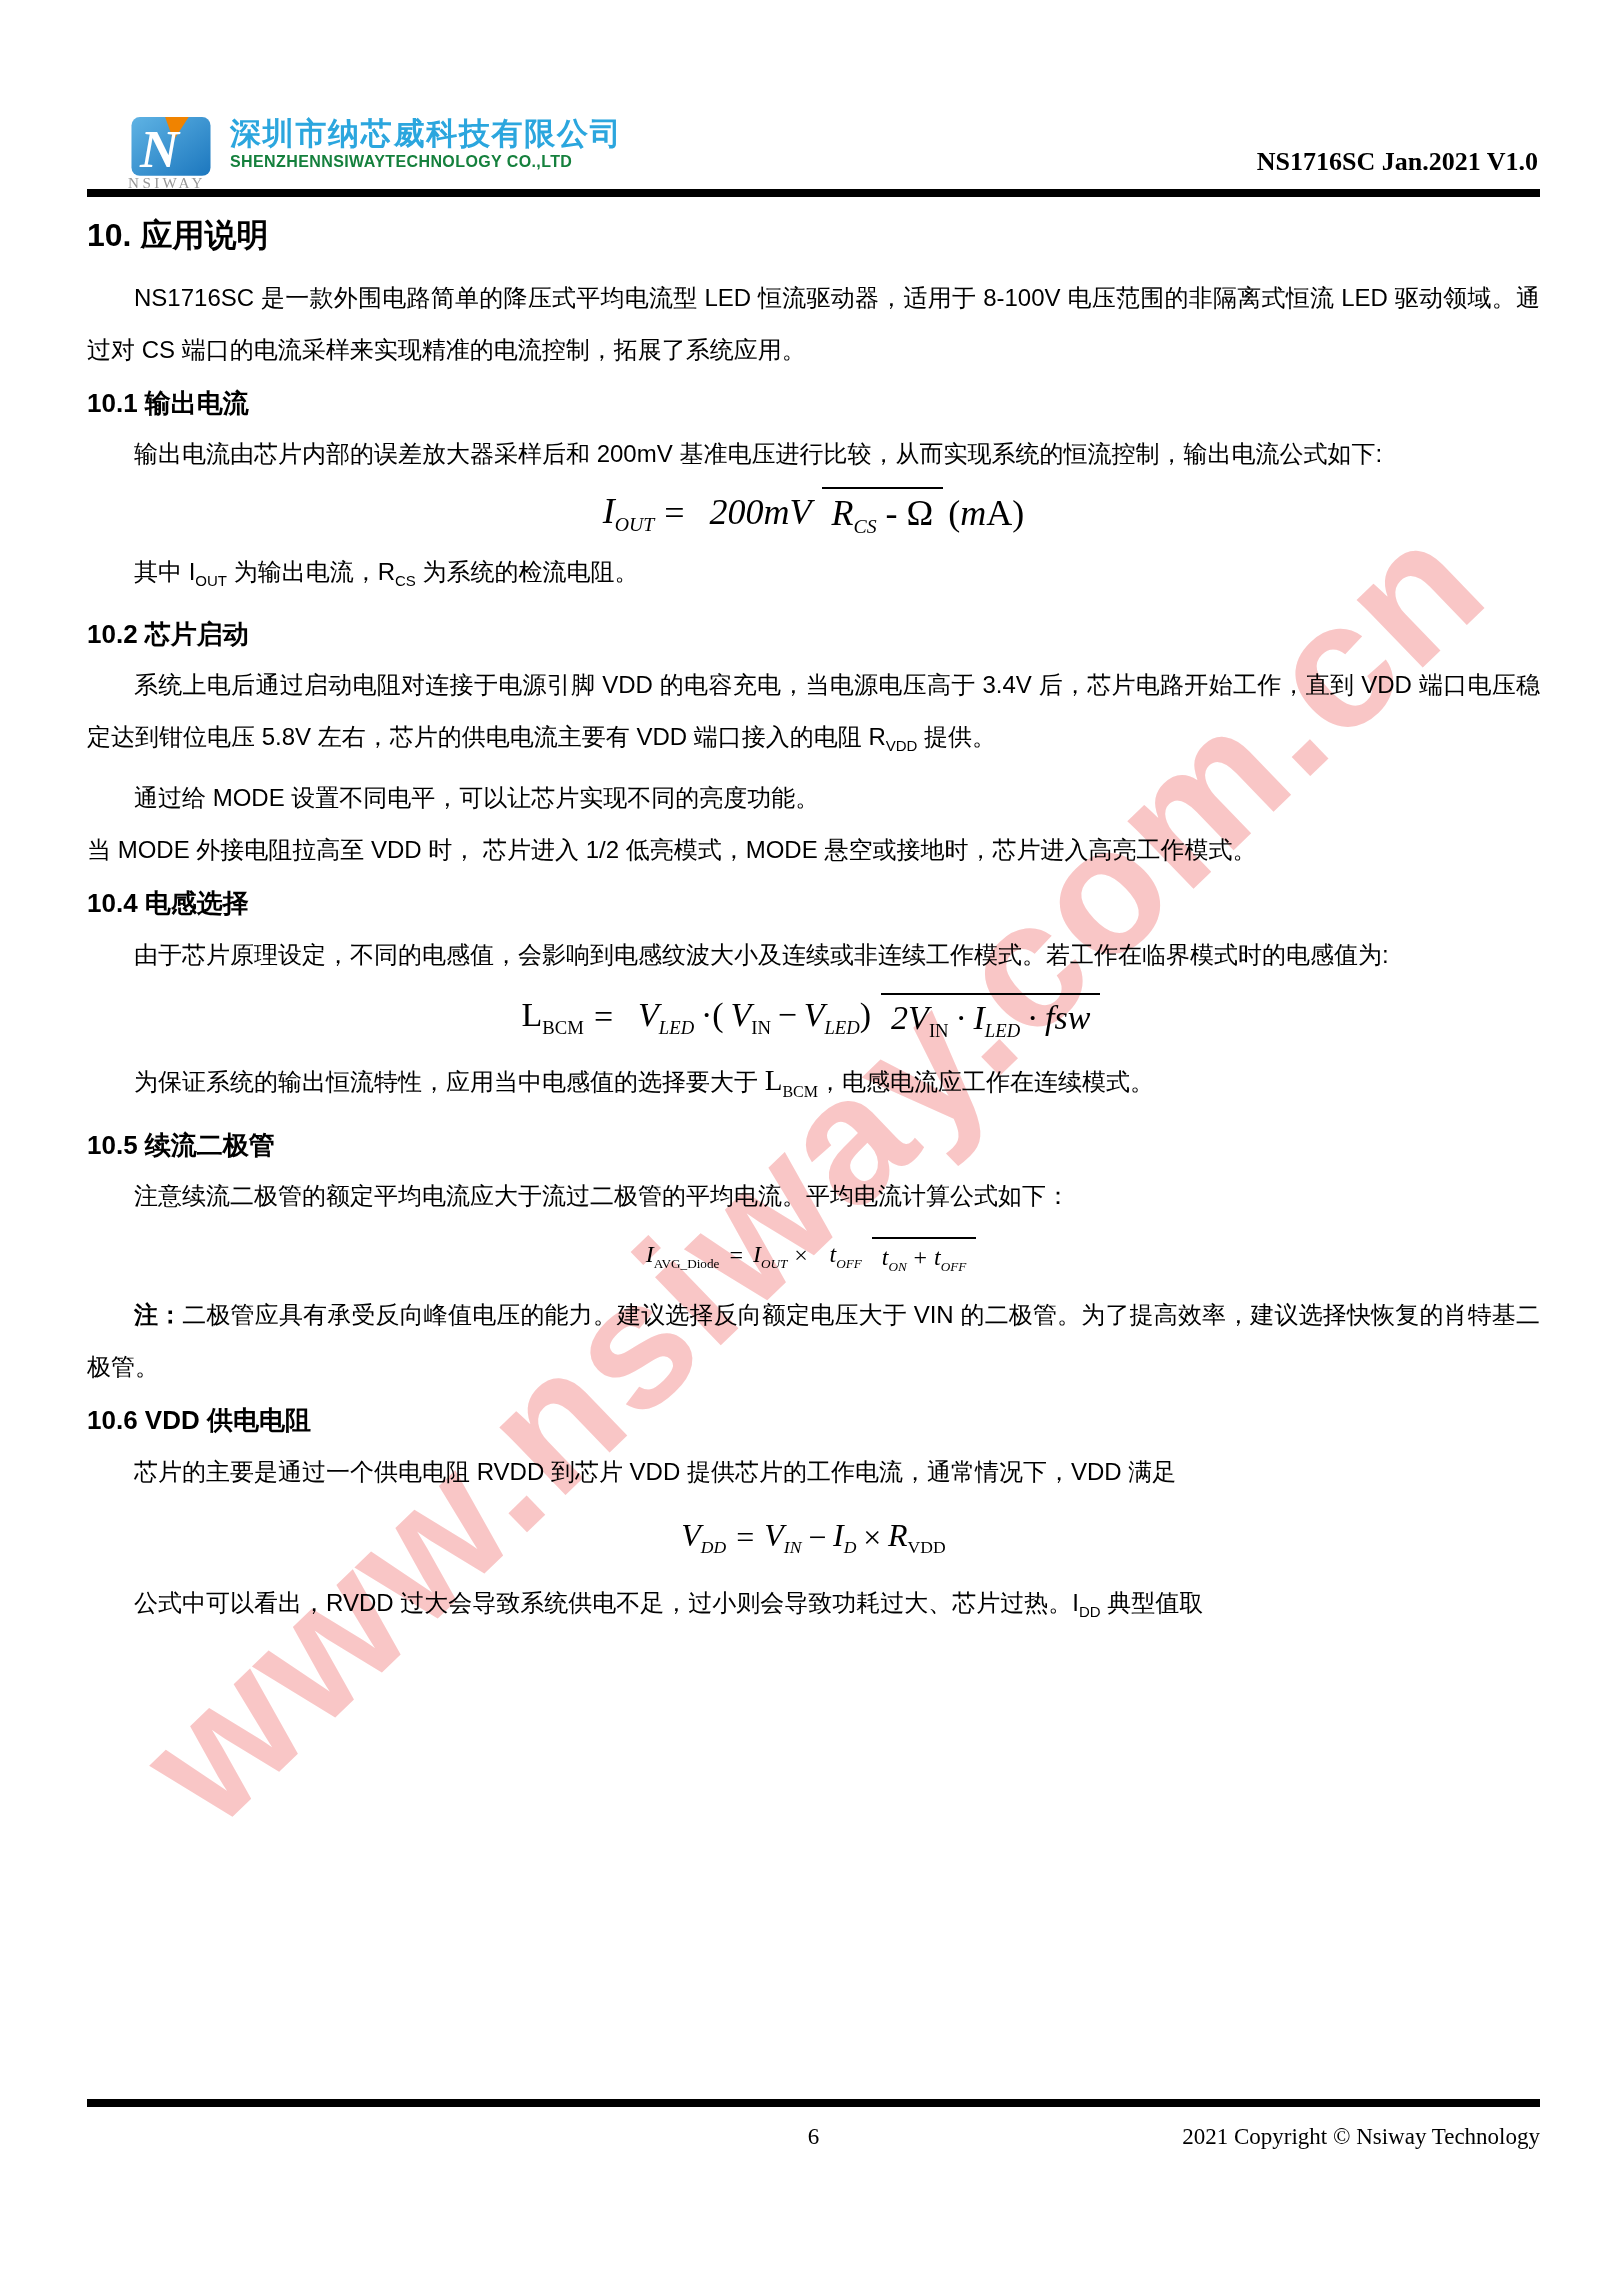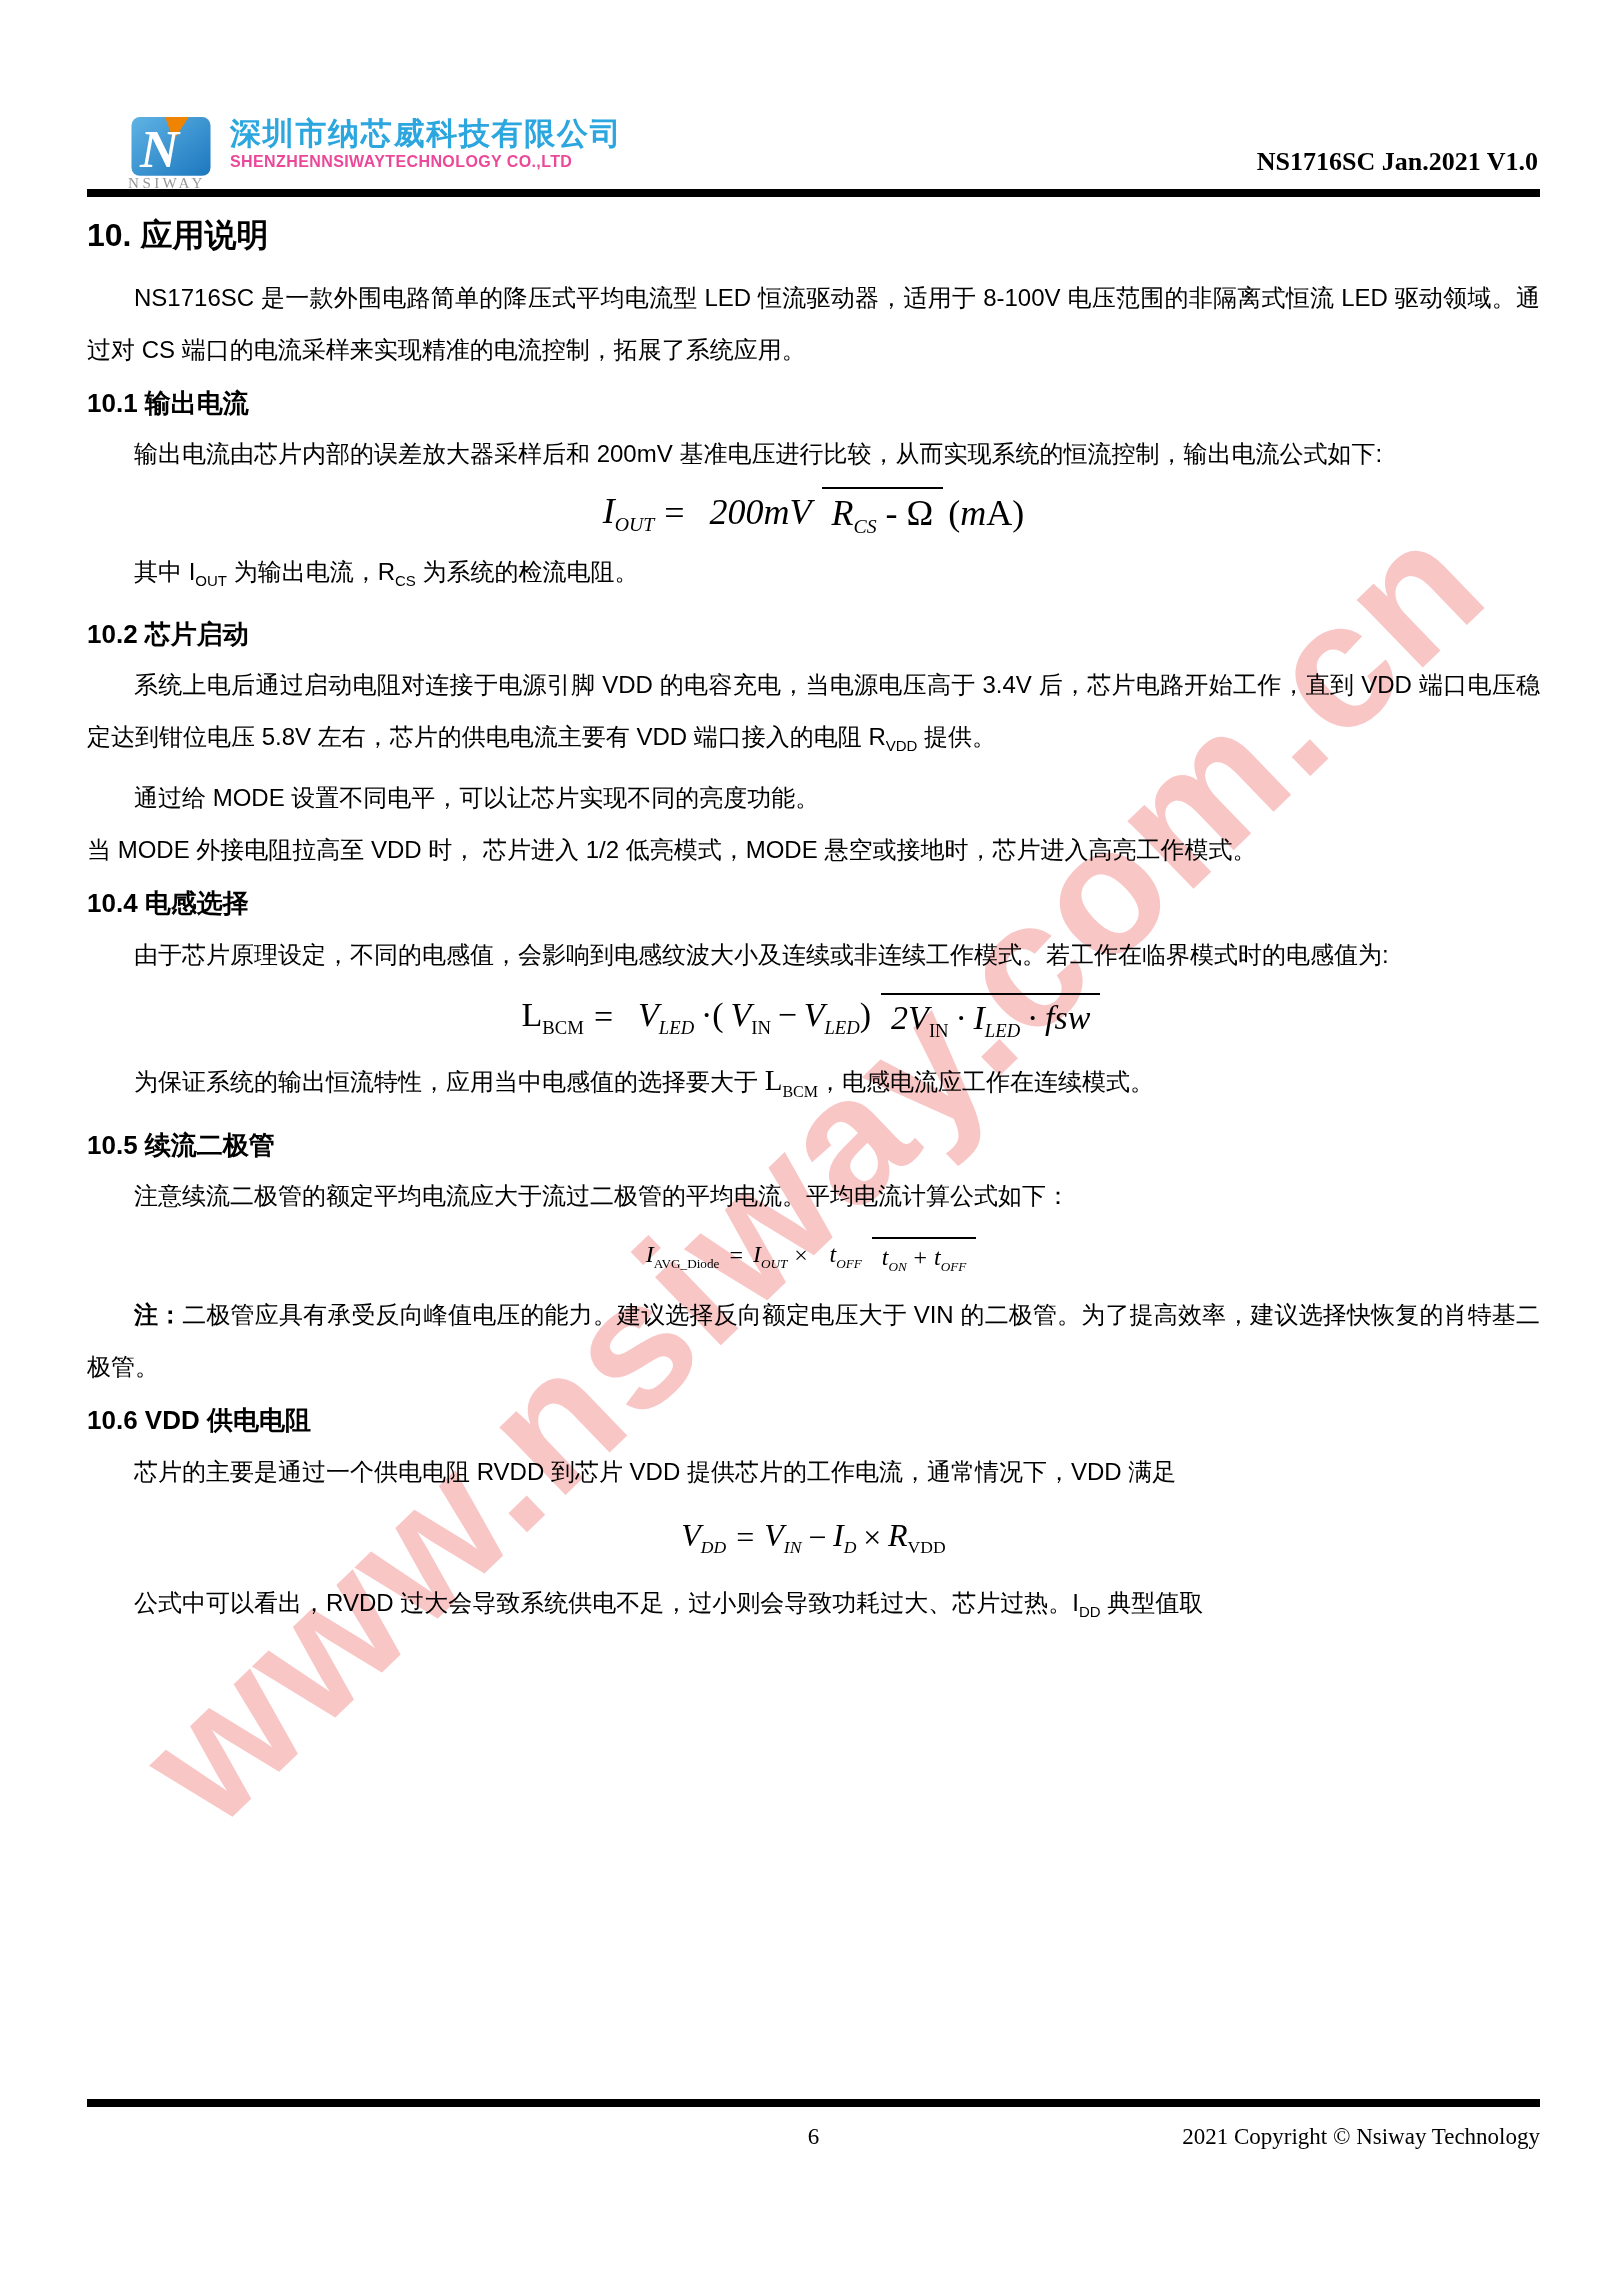--- a/index.html
+++ b/index.html
@@ -12,21 +12,21 @@
     position:absolute;left:50%;top:1171px;
     transform:translate(-50%,-50%) rotate(-44deg);
     font-size:179px;font-weight:bold;letter-spacing:3.4px;
     color:#f9c6c6;white-space:nowrap;z-index:0;pointer-events:none;
     font-family:"Liberation Sans",sans-serif;
   }
   
   .hdr-logo{position:absolute;left:121px;top:117px;z-index:2;}
   .company{position:absolute;left:230px;top:118px;z-index:2;line-height:1;}
   .company-cn{font-size:31px;font-weight:bold;color:#2ba6de;letter-spacing:1.7px;text-align:right;}
-  .company-en{font-size:16px;font-weight:bold;color:#ec4899;margin-top:5px;letter-spacing:0.4px;}
+  .company-en{font-size:16px;font-weight:bold;color:#15803d;margin-top:5px;letter-spacing:0.4px;}
   .doc-ref{
     position:absolute;right:85px;top:147px;z-index:2;
     font-family:"Liberation Serif",serif;font-weight:bold;font-size:26px;
   }
   .header-rule{position:absolute;left:87px;right:83px;top:189px;height:7.6px;background:#000;z-index:2;}
   
   .content{position:absolute;left:87px;width:1453px;top:212px;z-index:1;}
   .doc-title{font-size:32px;font-weight:bold;line-height:46px;margin:0 0 13.5px 0;}
   .sec-h{font-size:26px;font-weight:bold;line-height:34px;margin:10px 0 8.5px 0;}
   .body{font-size:24px;line-height:52px;margin:0;text-align:justify;}

